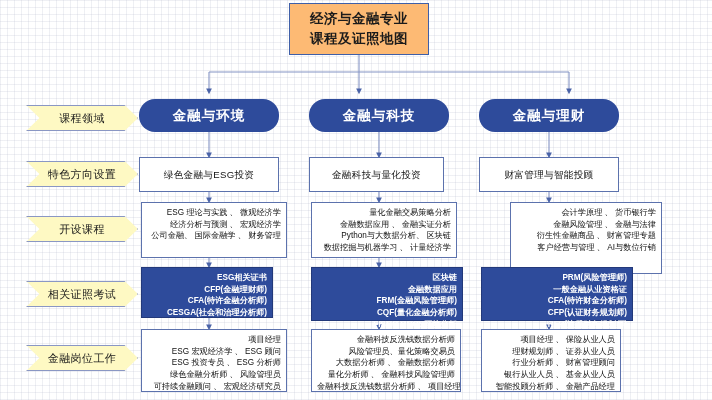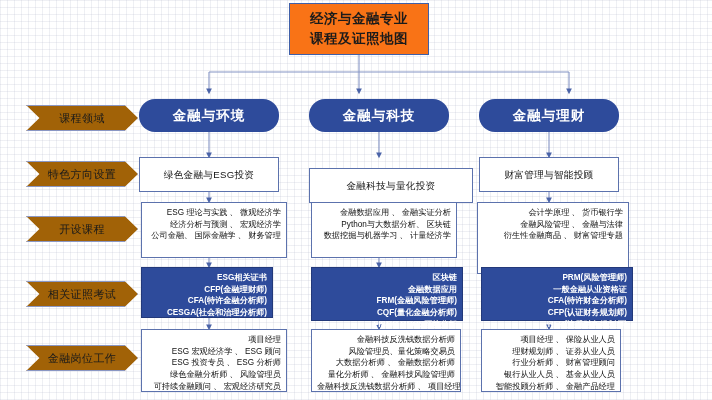--- a/index.html
+++ b/index.html
@@ -17,30 +17,30 @@
       linear-gradient(to bottom,rgba(195,200,215,.28) 1px,transparent 1px);
     background-size:7px 7px;
     pointer-events:none;
   }
   #canvas{position:absolute;inset:0;}
   .abs{position:absolute;box-sizing:border-box;}
 
   
   .title-box{
     left:289px;top:3px;width:140px;height:52px;
-    background:#f97316;border:1.5px solid #3f5fa8;
+    background:#fdba74;border:1.5px solid #3f5fa8;
     display:flex;flex-direction:column;align-items:center;justify-content:center;
     color:#1b1b1b;font-weight:bold;font-size:13.5px;line-height:1.5;
     letter-spacing:.5px;text-align:center;
   }
 
   
   .row-label{
     left:26px;width:112px;height:26px;
-    background:#a16207;border:1px solid #8a97c4;
+    background:#fef9c3;border:1px solid #8a97c4;
     display:flex;align-items:center;justify-content:center;
     font-size:11px;color:#1a1a1a;letter-spacing:.4px;white-space:nowrap;
     clip-path:polygon(0 0,88% 0,100% 50%,88% 100%,0 100%,12% 50%);
   }
 
   
   .col-head{
     top:99px;width:140px;height:33px;
     background:#2e4b9b;border-radius:16px;
     display:flex;align-items:center;justify-content:center;
@@ -108,37 +108,39 @@
 <div class="abs row-label" style="top:161px">特色方向设置</div>
 <div class="abs row-label" style="top:216px">开设课程</div>
 <div class="abs row-label" style="top:281px">相关证照考试</div>
 <div class="abs row-label" style="top:345px">金融岗位工作</div>
 
 <div class="abs col-head" style="left:139px">金融与环境</div>
 <div class="abs col-head" style="left:309px">金融与科技</div>
 <div class="abs col-head" style="left:479px">金融与理财</div>
 
 <div class="abs wbox center" style="left:139px;top:157px;width:140px;height:35px">绿色金融与ESG投资</div>
-<div class="abs wbox center" style="left:309px;top:168px;width:164px;height:35px">金融科技与量化投资</div>
+<div class="abs wbox center" style="left:309px;top:157px;width:135px;height:35px">金融科技与量化投资</div>
 <div class="abs wbox center" style="left:479px;top:157px;width:140px;height:35px">财富管理与智能投顾</div>
 
 <div class="abs wbox list" style="left:141px;top:202px;width:146px;height:56px">
   <div class="ln">ESG 理论与实践 、 微观经济学</div>
   <div class="ln">经济分析与预测 、 宏观经济学</div>
   <div class="ln">公司金融、 国际金融学 、 财务管理</div>
 </div>
 <div class="abs wbox list" style="left:311px;top:202px;width:146px;height:56px">
+  <div class="ln">量化金融交易策略分析</div>
   <div class="ln">金融数据应用 、 金融实证分析</div>
   <div class="ln">Python与大数据分析、 区块链</div>
   <div class="ln">数据挖掘与机器学习 、 计量经济学</div>
 </div>
-<div class="abs wbox list" style="left:477px;top:202px;width:152px;height:72px">
+<div class="abs wbox list" style="left:510px;top:202px;width:152px;height:72px">
   <div class="ln">会计学原理 、 货币银行学</div>
   <div class="ln">金融风险管理 、 金融与法律</div>
   <div class="ln">衍生性金融商品 、 财富管理专题</div>
+  <div class="ln">客户经营与管理 、 AI与数位行销</div>
 </div>
 
 <div class="abs bbox" style="left:141px;top:267px;width:132px;height:51px">
   <div class="ln">ESG相关证书</div>
   <div class="ln">CFP(金融理财师)</div>
   <div class="ln">CFA(特许金融分析师)</div>
   <div class="ln">CESGA(社会和治理分析师)</div>
 </div>
 <div class="abs bbox" style="left:311px;top:267px;width:152px;height:54px">
   <div class="ln">区块链</div>

